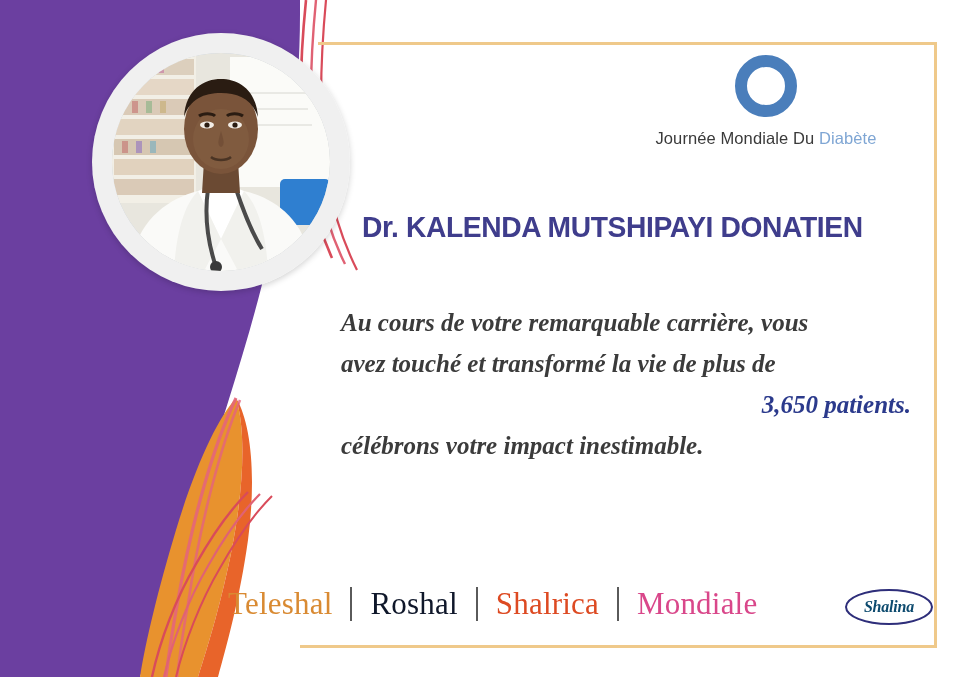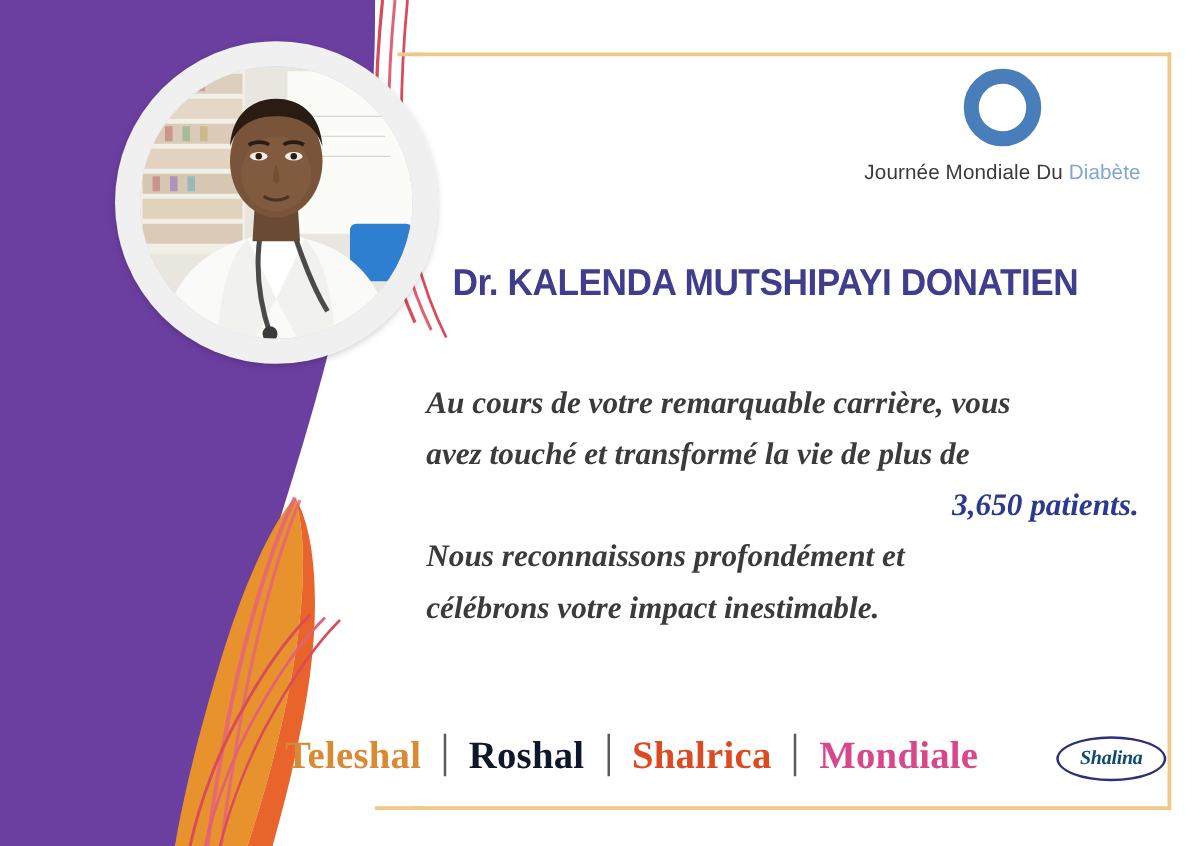--- a/index.html
+++ b/index.html
@@ -76,21 +76,21 @@
     width:218px; height:218px;
     border-radius:50%;
     overflow:hidden;
     background:#cfd6dd;
   }
   .photo svg{display:block;}
 
   
   .wdd{
     position:absolute;
-    left:676px; top:55px;
+    left:640px; top:55px;
     width:252px;
     text-align:center;
   }
   .wdd-ring{
     width:62px;height:62px;
     border-radius:50%;
     border:12px solid #4A7EBB;
     box-sizing:border-box;
     margin:0 auto 12px auto;
   }
@@ -133,21 +133,21 @@
 
   
   .brands{
     position:absolute;
     left:228px; top:586px;
     display:flex;
     align-items:center;
   }
   .brand{
     font-family:"Liberation Serif", serif;
-    font-weight:bold;
+    font-weight:normal;
     font-size:31px;
     letter-spacing:.2px;
     white-space:nowrap;
   }
   .sep{
     width:2px;
     height:34px;
     background:#5A5A5A;
     margin:0 18px;
     flex:none;
@@ -306,21 +306,20 @@
       <span class="light">Diabète</span>
     </div>
   </div>
 
   <div class="doc-name">Dr. KALENDA MUTSHIPAYI DONATIEN</div>
 
   <div class="body-text">
     <div>Au cours de votre remarquable carrière, vous</div>
     <div>avez touché et transformé la vie de plus de</div>
     <div class="hl">3,650 patients.</div>
-    <div>Nous reconnaissons profondément et</div>
     <div>célébrons votre impact inestimable.</div>
   </div>
 
   <div class="brands">
     <div class="brand" style="color: rgb(217, 138, 50);">Teleshal</div>
     <div class="sep"></div>
     <div class="brand" style="color: #0f172a;">Roshal</div>
     <div class="sep"></div>
     <div class="brand" style="color: rgb(221, 74, 34);">Shalrica</div>
     <div class="sep"></div>

